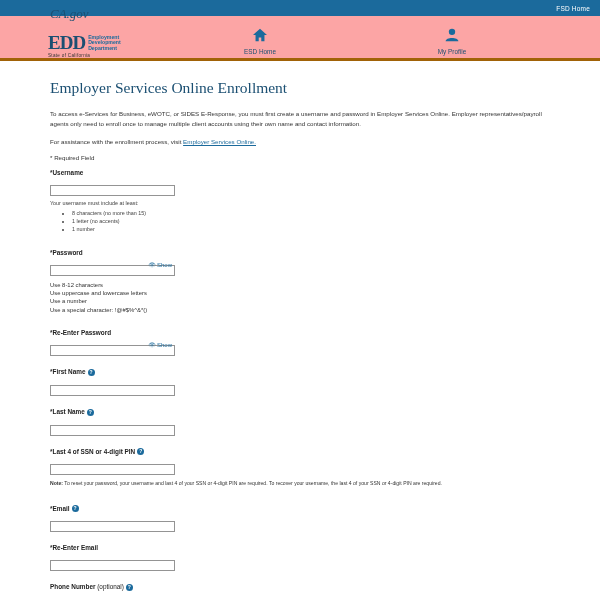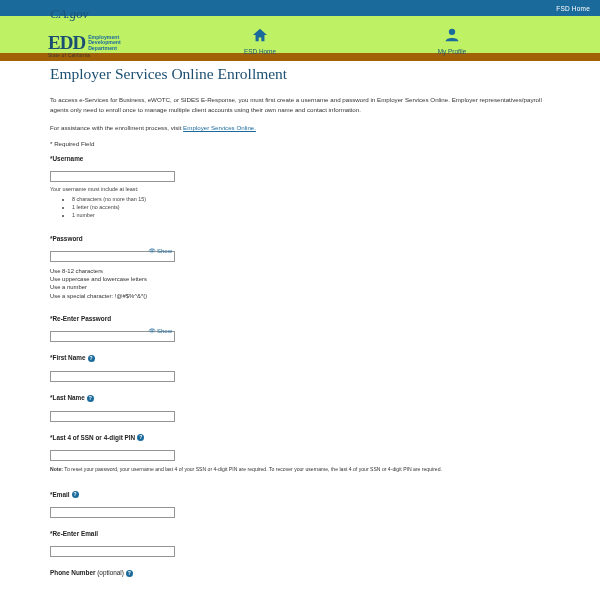--- a/index.html
+++ b/index.html
@@ -20,22 +20,22 @@
   }
   .topbar a {
     color: #ffffff;
     font-size: 6.5px;
     text-decoration: none;
     letter-spacing: .2px;
   }
   .header {
     position: relative;
     height: 45px;
-    background: #bef264;
-    border-bottom: 8px solid #a16207;
+    background: #fca5a5;
+    border-bottom: 3px solid #a16207;
     display: flex;
     align-items: center;
   }
   .cagov {
     position: absolute;
     left: 50px; top: -10px;
     font-family: "Liberation Serif", serif;
     font-size: 13px;
     font-style: italic;
     color: #1b4f72;
@@ -79,21 +79,21 @@
   .nav-item .lbl {
     display: block;
     font-size: 6.4px;
     color: #1b4f72;
     margin-top: 3px;
   }
   #nav-esd { left: 205px; top: 12px; }
   #nav-profile { left: 397px; top: 12px; }
 
   .content {
-    padding: 4px 50px 0 50px;
+    padding: 18px 50px 0 50px;
   }
   h1 {
     font-family: "Liberation Serif", serif;
     font-weight: normal;
     font-size: 15.5px;
     color: #1b4f72;
     margin: 0 0 12px 0;
   }
   p.intro {
     font-size: 6.2px;

